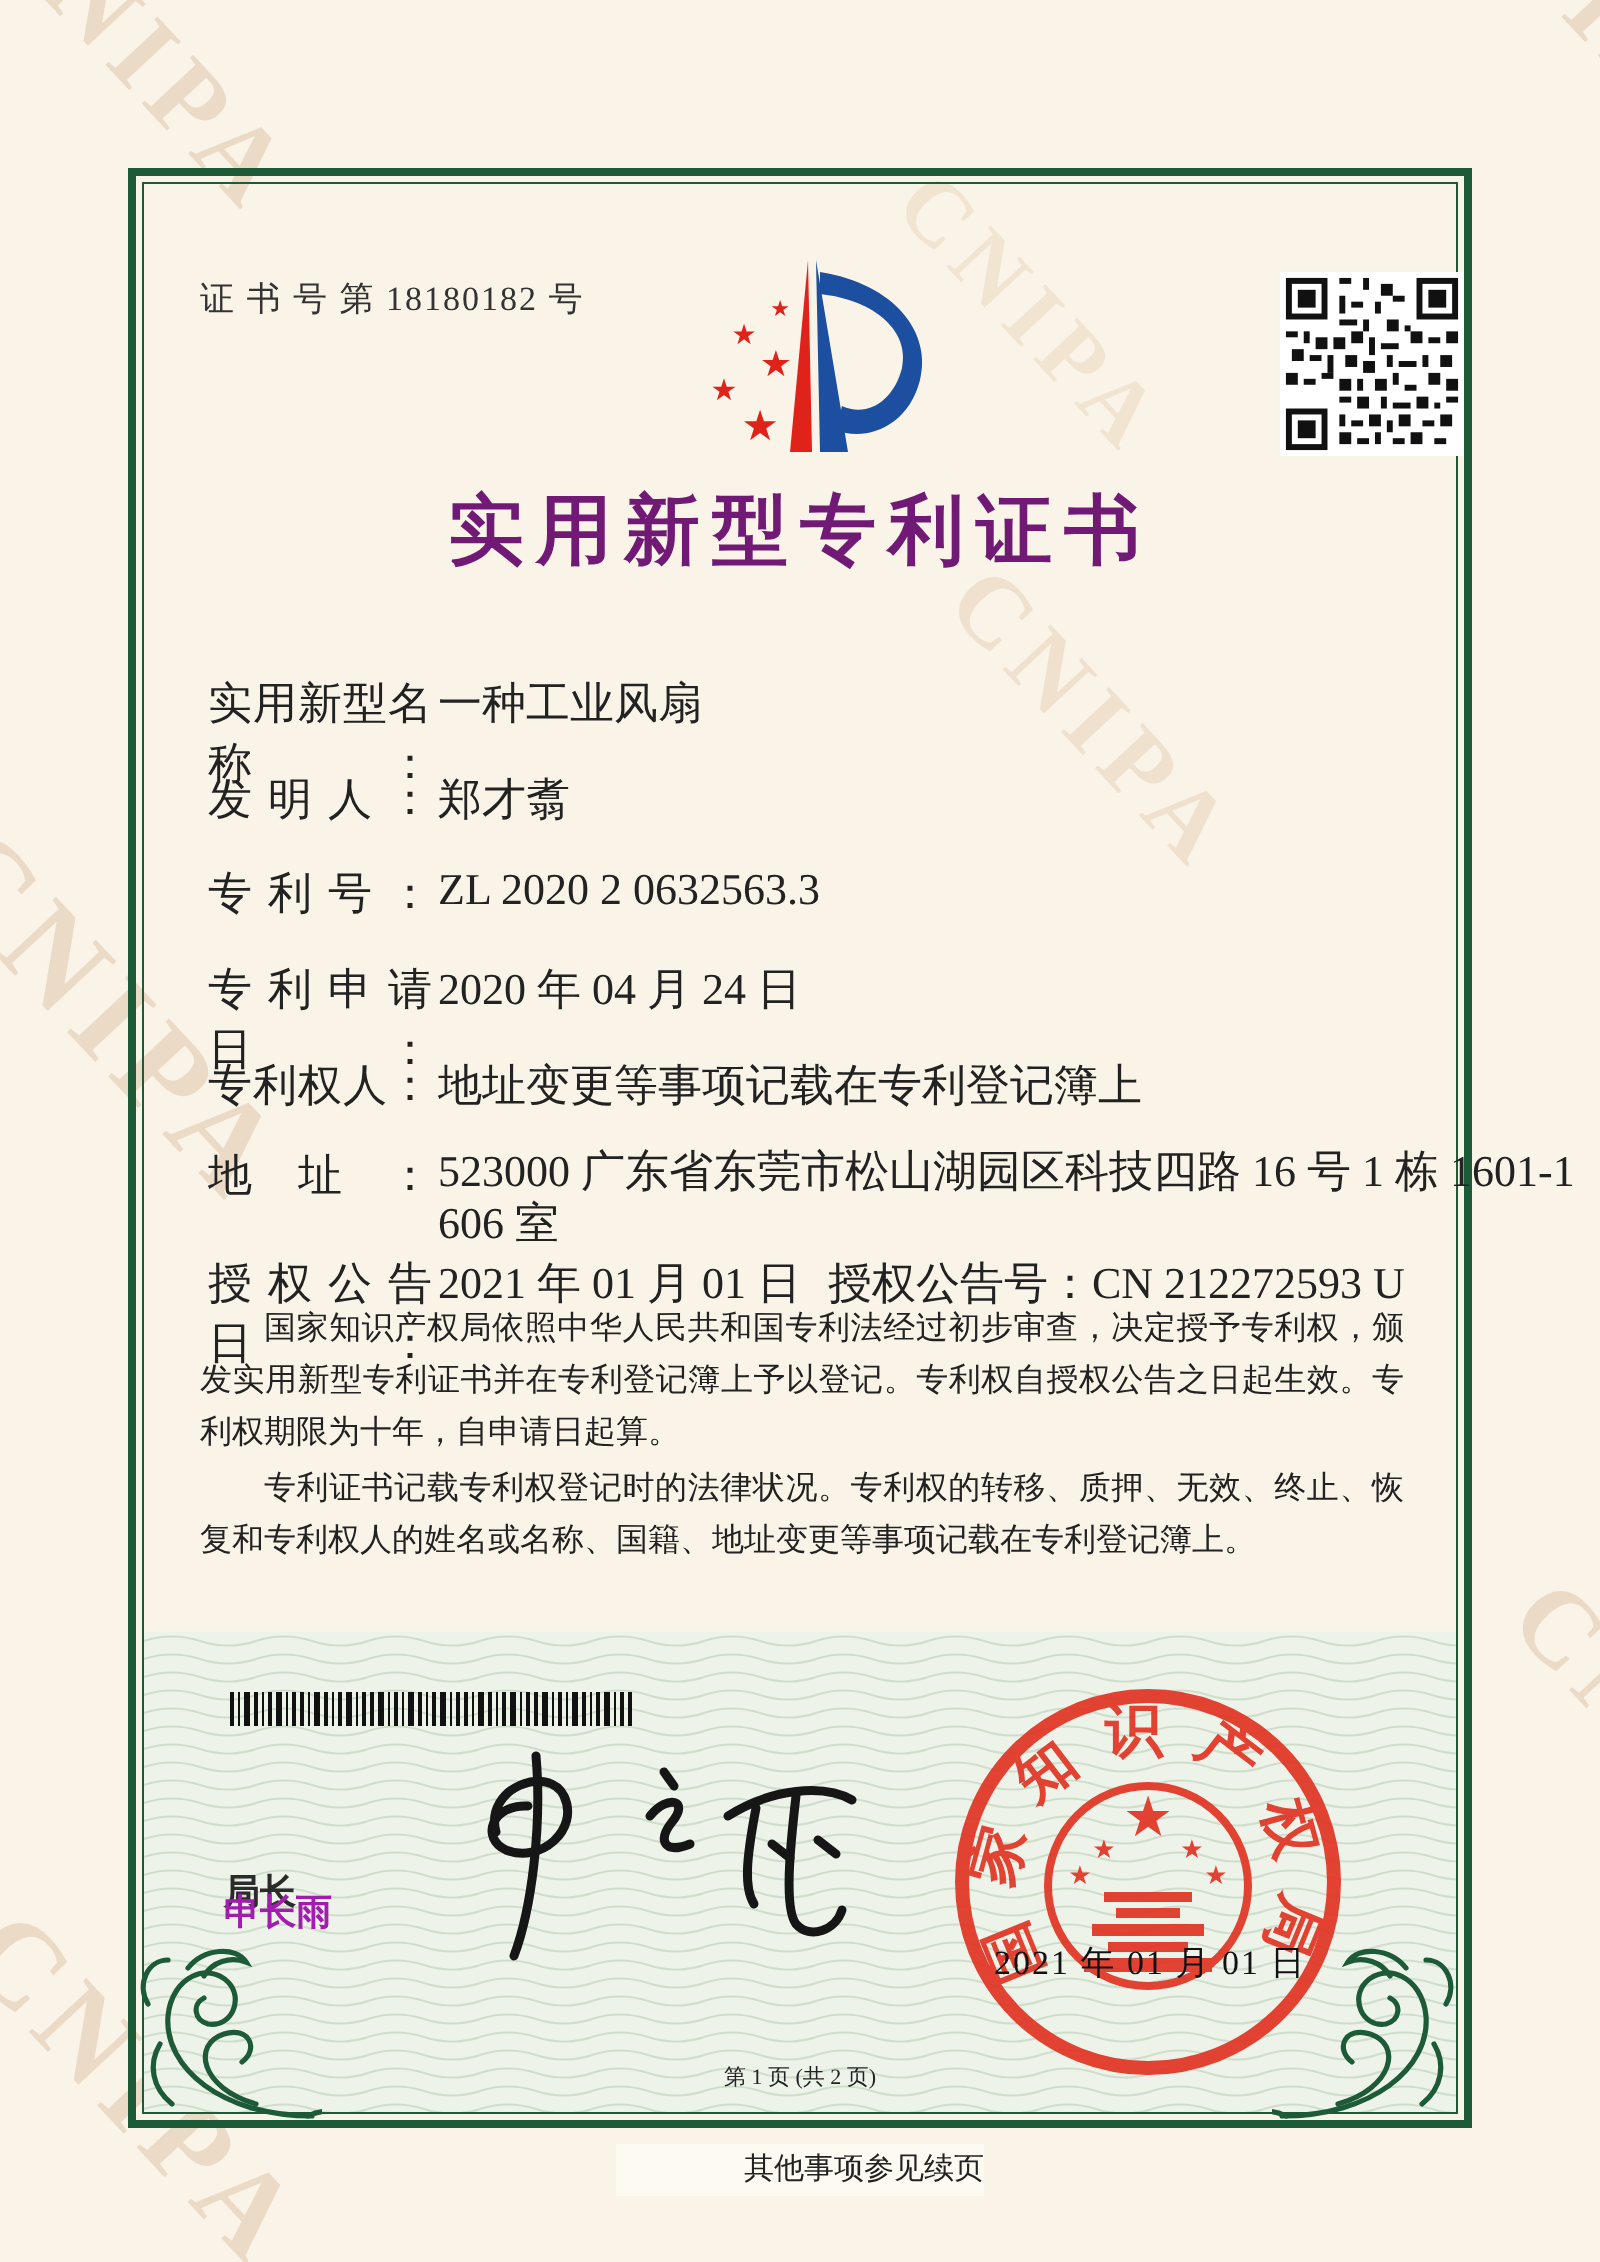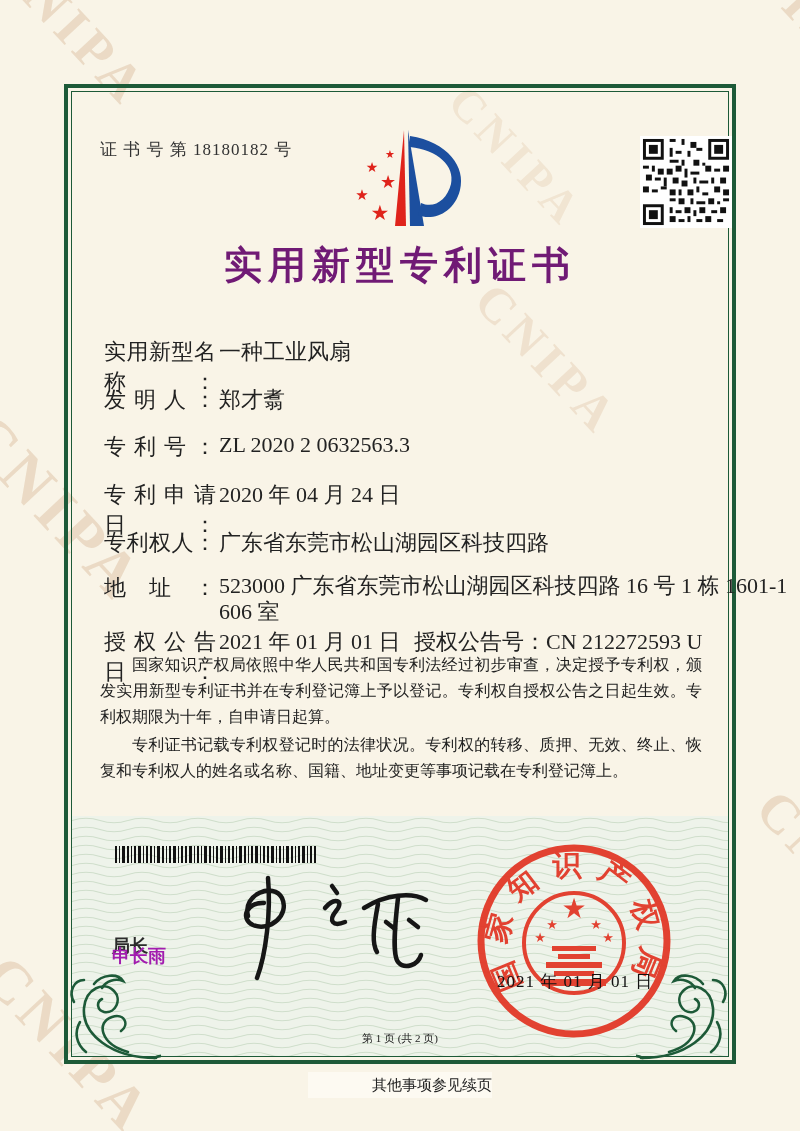--- a/index.html
+++ b/index.html
@@ -192,21 +192,21 @@
   <div class="field" style="top:385px">
     <span class="lbl">发明人：</span><span class="val">郑才翥</span>
   </div>
   <div class="field" style="top:432px">
     <span class="lbl">专利号：</span><span class="val">ZL 2020 2 0632563.3</span>
   </div>
   <div class="field" style="top:480px">
     <span class="lbl">专利申请日：</span><span class="val">2020 年 04 月 24 日</span>
   </div>
   <div class="field" style="top:528px">
-    <span class="lbl">专利权人：</span><span class="val">广东省东莞市松山湖园区科技四路</span>
+    <span class="lbl">专利权人：</span><span class="val">地址变更等事项记载在专利登记簿上</span>
   </div>
   <div class="field" style="top:573px">
     <span class="lbl">地址：</span><span class="addr-lines"><span class="nowrap">523000 广东省东莞市松山湖园区科技四路 16 号 1 栋 1601-1</span><br><span>606 室</span></span>
   </div>
   <div class="field" style="top:627px;width:620px">
     <span class="lbl">授权公告日：</span><span class="val">2021 年 01 月 01 日</span>
     <span class="pair2">
       <span>授权公告号：</span><span>CN 212272593 U</span>
     </span>
   </div>

